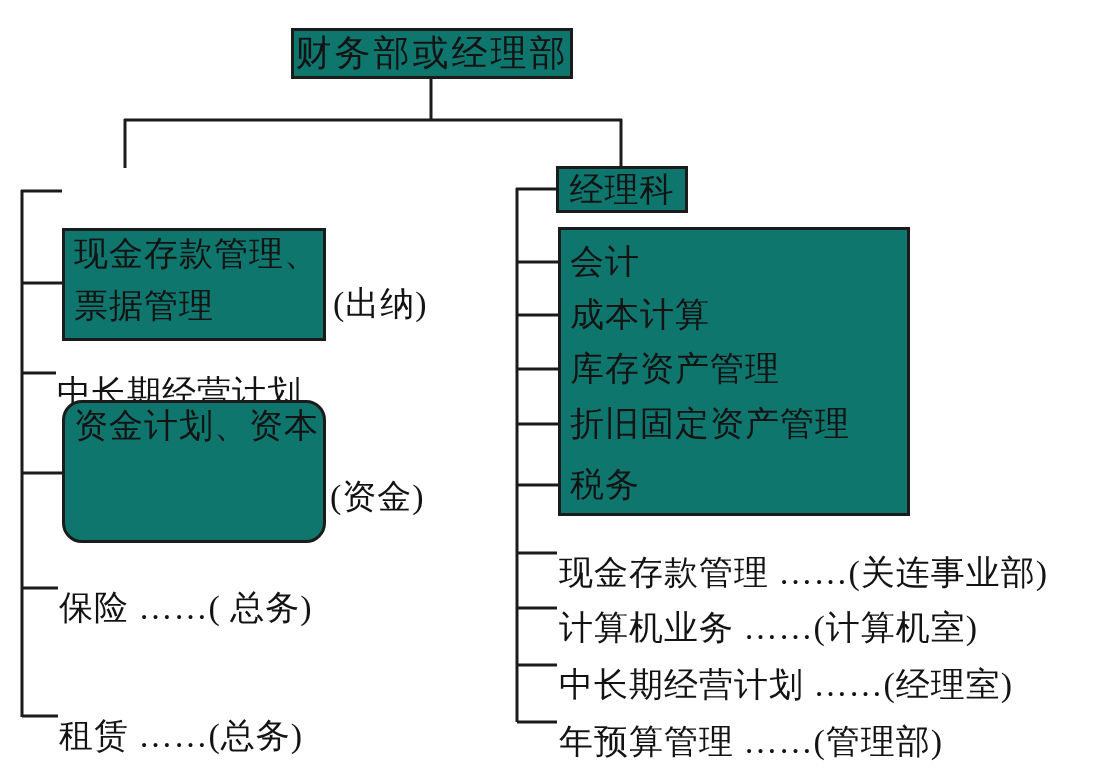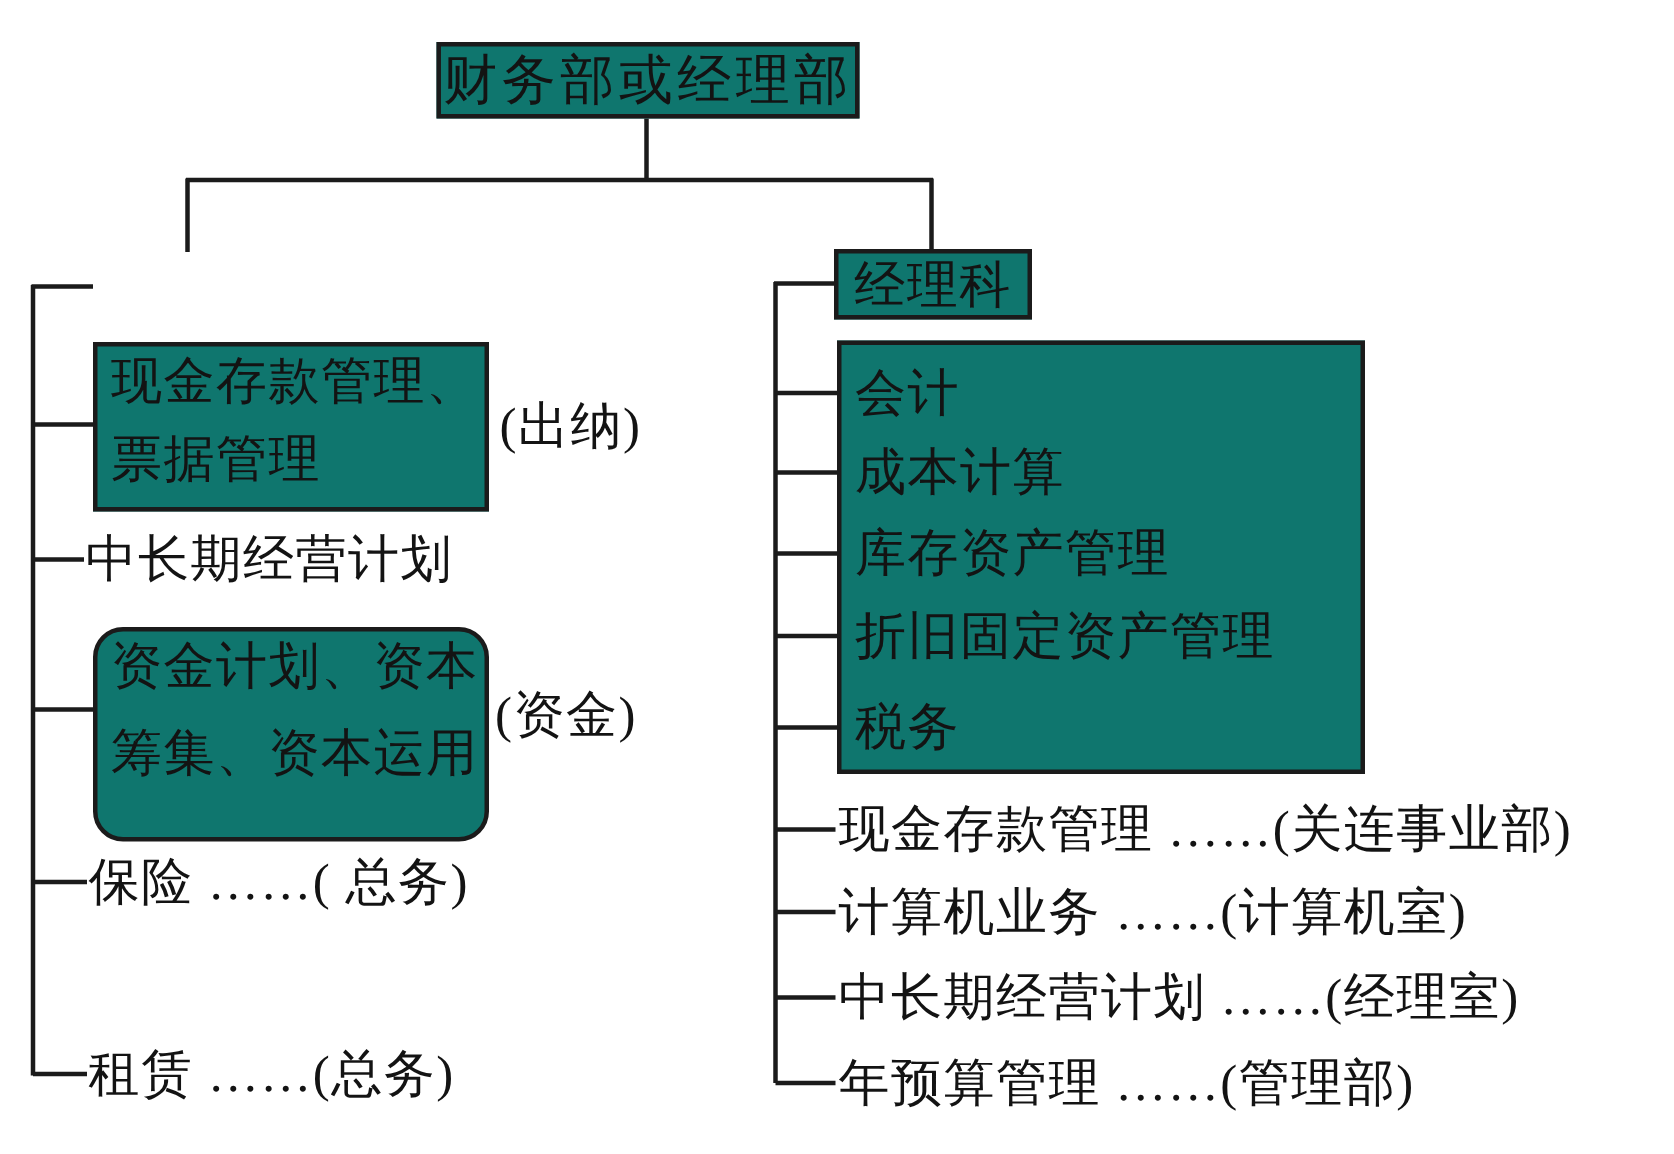--- a/index.html
+++ b/index.html
@@ -27,20 +27,21 @@
   .boxline{
     position:absolute;left:9px;top:0;
     transform:translateY(-50%);
     white-space:nowrap;
   }
   .freelabel{
     position:absolute;
     font-size:34px;letter-spacing:1px;
     white-space:nowrap;
     transform:translateY(-50%);
+    margin-top:20px;
   }
 </style>
 </head>
 <body>
 
 <div class="canvas">
 
   <svg class="lines" viewBox="0 0 1116 769" xmlns="http://www.w3.org/2000/svg">
 
     <line x1="431" y1="79" x2="431" y2="121"></line>
@@ -75,23 +76,22 @@
 
 
   <div class="node" style="left:62px;top:228px;width:264px;height:113px;">
     <span class="boxline" style="top:23px;">现金存款管理、</span>
     <span class="boxline" style="top:75px;">票据管理</span>
   </div>
   <span class="freelabel" style="left:333px;top:284px;">(出纳)</span>
 
   <span class="freelabel" style="left:57px;top:373px;">中长期经营计划</span>
 
-  <div class="node" style="left:62px;top:418px;width:264px;height:143px;border-radius:20px;">
+  <div class="node" style="left:62px;top:400px;width:264px;height:143px;border-radius:20px;">
     <span class="boxline" style="top:23px;">资金计划、资本</span>
-    <span class="boxline" style="top:81px;">筹集、资本运用</span>
   </div>
   <span class="freelabel" style="left:330px;top:477px;">(资金)</span>
 
   <span class="freelabel" style="left:59px;top:588px;">保险 ……( 总务)</span>
   <span class="freelabel" style="left:59px;top:716px;">租赁 ……(总务)</span>
 
   <div class="node node--center" style="left:556px;top:166px;width:132px;height:47px;">
     <span>经理科</span>
   </div>
 

